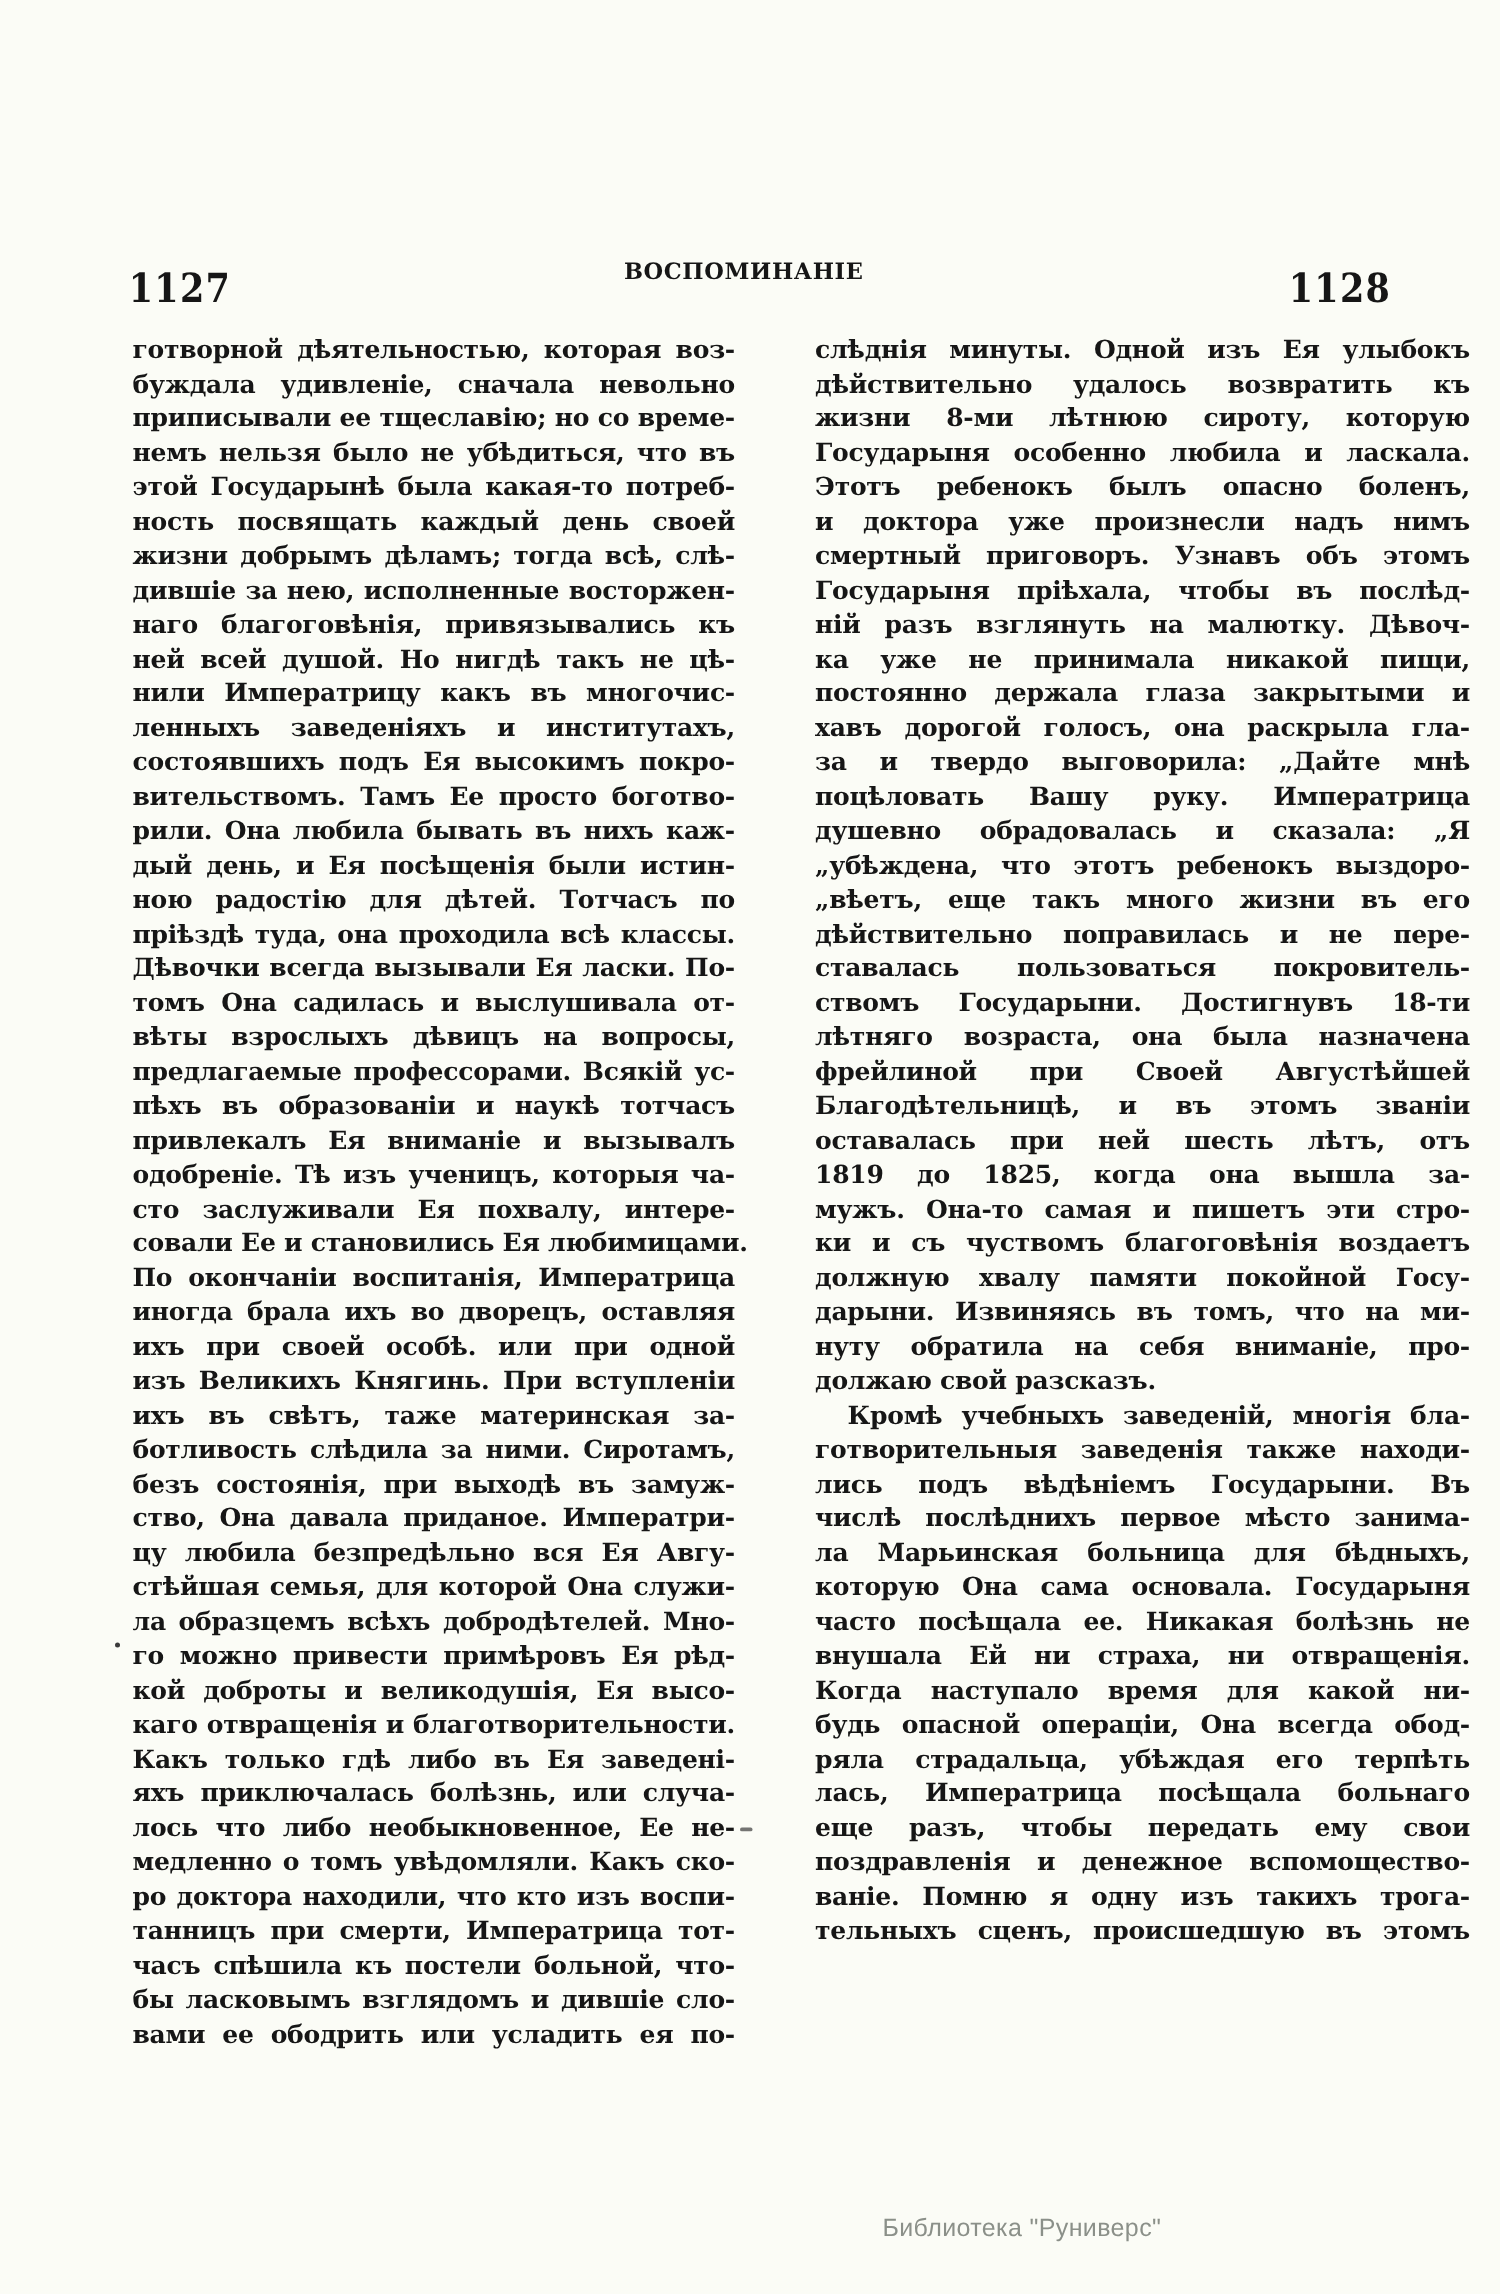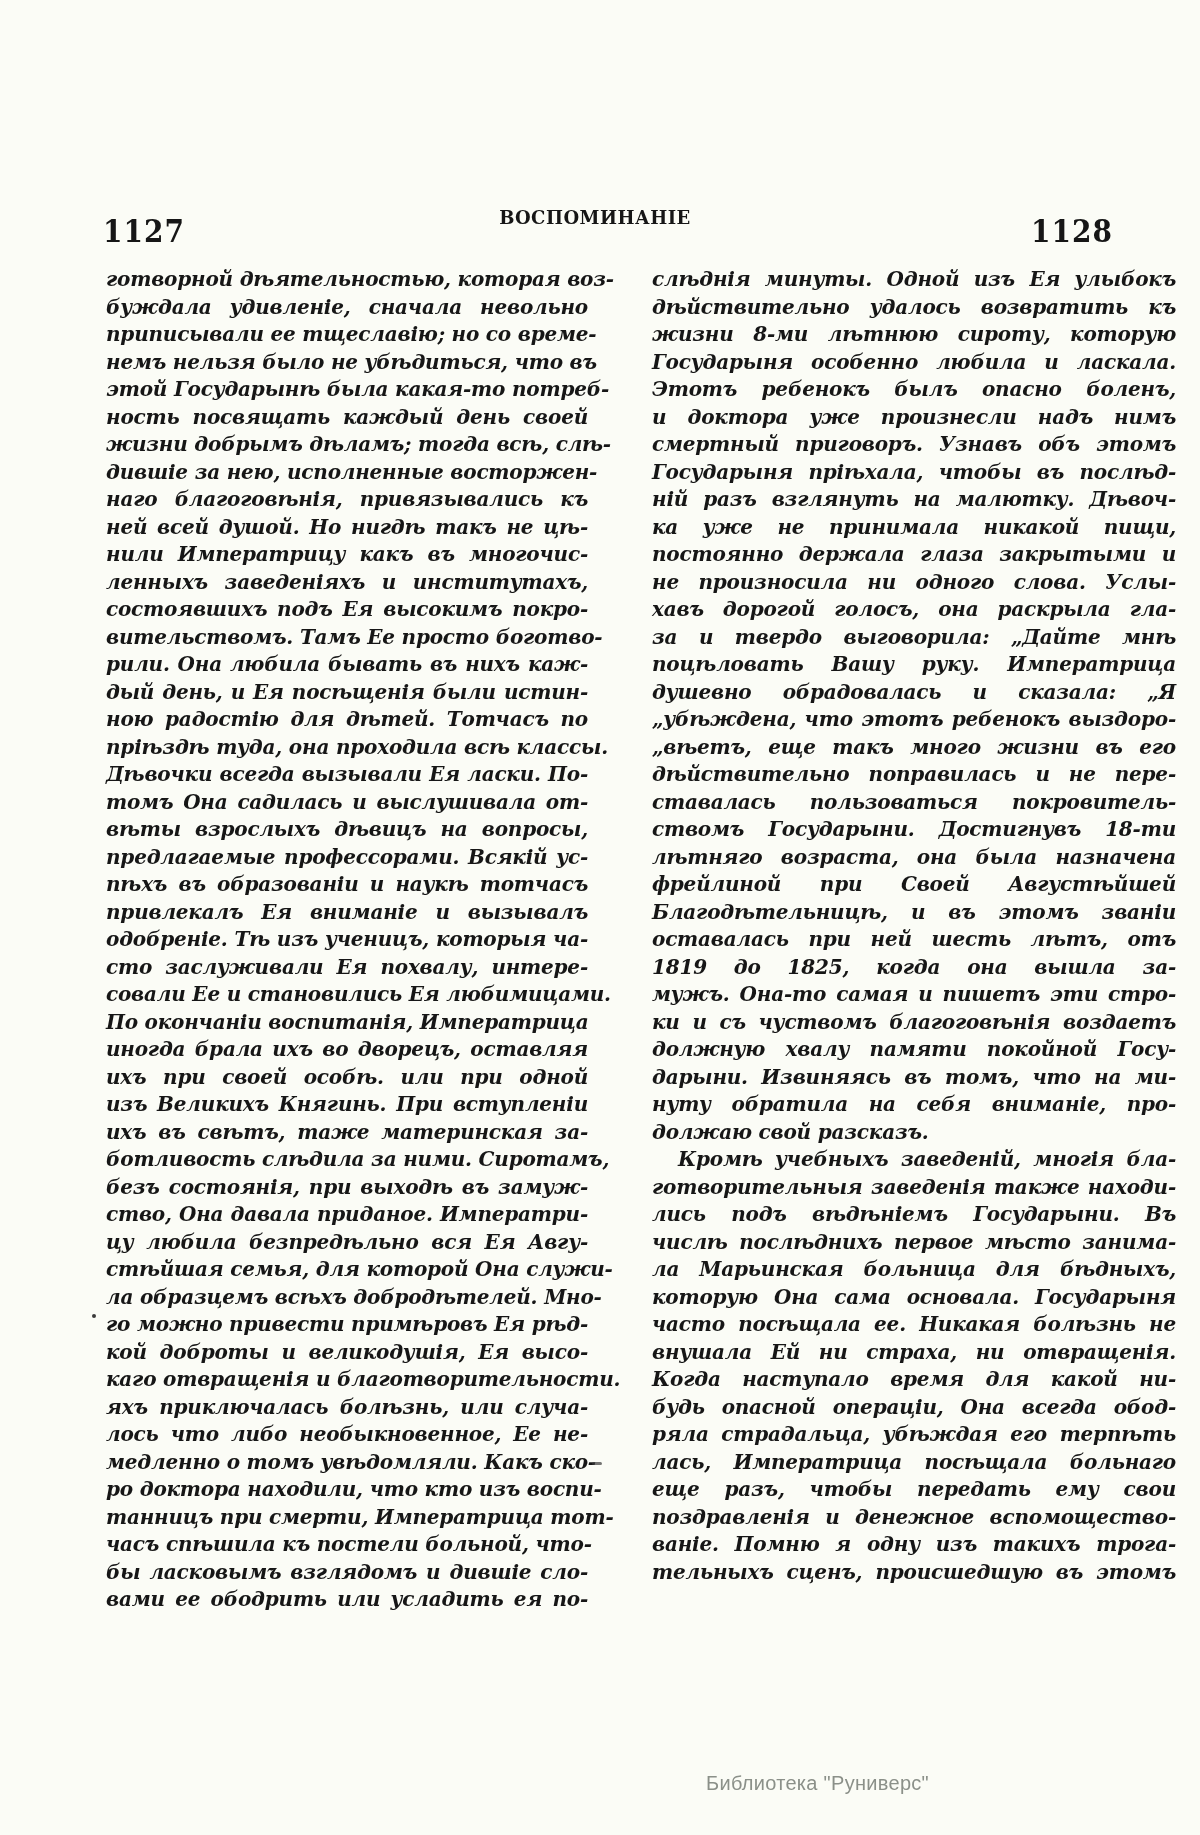--- a/index.html
+++ b/index.html
@@ -34,21 +34,20 @@
   }
 
   
   .column {
     position: absolute;
     top: 266px;
     font-size: 20px;
     font-weight: 700;
     line-height: 27.5px;
     letter-spacing: -0.2px;
-    font-style: italic;
   }
   .col-left  { left: 106px; width: 482px; }
   .col-right { left: 620px; width: 524px; margin-left: 32px; }
   .line {
     text-align: justify;
     text-align-last: justify;
     -moz-text-align-last: justify;
     white-space: nowrap;
   }
   .line.para-end {
@@ -122,20 +121,21 @@
       <div class="line">ихъ въ свѣтъ, таже материнская за-</div>
       <div class="line">ботливость слѣдила за ними. Сиротамъ,</div>
       <div class="line">безъ состоянія, при выходѣ въ замуж-</div>
       <div class="line">ство, Она давала приданое. Императри-</div>
       <div class="line">цу любила безпредѣльно вся Ея Авгу-</div>
       <div class="line">стѣйшая семья, для которой Она служи-</div>
       <div class="line">ла образцемъ всѣхъ добродѣтелей. Мно-</div>
       <div class="line">го можно привести примѣровъ Ея рѣд-</div>
       <div class="line">кой доброты и великодушія, Ея высо-</div>
       <div class="line">каго отвращенія и благотворительности.</div>
+      <div class="line">Какъ только гдѣ либо въ Ея заведені-</div>
       <div class="line">яхъ приключалась болѣзнь, или случа-</div>
       <div class="line">лось что либо необыкновенное, Ее не-</div>
       <div class="line">медленно о томъ увѣдомляли. Какъ ско-</div>
       <div class="line">ро доктора находили, что кто изъ воспи-</div>
       <div class="line">танницъ при смерти, Императрица тот-</div>
       <div class="line">часъ спѣшила къ постели больной, что-</div>
       <div class="line">бы ласковымъ взглядомъ и дившіе сло-</div>
       <div class="line">вами ее ободрить или усладить ея по-</div>
     </div>
 
@@ -144,21 +144,20 @@
       <div class="line">дѣйствительно удалось возвратить къ</div>
       <div class="line">жизни 8-ми лѣтнюю сироту, которую</div>
       <div class="line">Государыня особенно любила и ласкала.</div>
       <div class="line">Этотъ ребенокъ былъ опасно боленъ,</div>
       <div class="line">и доктора уже произнесли надъ нимъ</div>
       <div class="line">смертный приговоръ. Узнавъ объ этомъ</div>
       <div class="line">Государыня пріѣхала, чтобы въ послѣд-</div>
       <div class="line">ній разъ взглянуть на малютку. Дѣвоч-</div>
       <div class="line">ка уже не принимала никакой пищи,</div>
       <div class="line">постоянно держала глаза закрытыми и</div>
-      <div class="line">не произносила ни одного слова. Услы-</div>
       <div class="line">хавъ дорогой голосъ, она раскрыла гла-</div>
       <div class="line">за и твердо выговорила: „Дайте мнѣ</div>
       <div class="line">поцѣловать Вашу руку. Императрица</div>
       <div class="line">душевно обрадовалась и сказала: „Я</div>
       <div class="line">„убѣждена, что этотъ ребенокъ выздоро-</div>
       <div class="line">„вѣетъ, еще такъ много жизни въ его</div>
       <div class="line">дѣйствительно поправилась и не пере-</div>
       <div class="line">ставалась пользоваться покровитель-</div>
       <div class="line">ствомъ Государыни. Достигнувъ 18-ти</div>
       <div class="line">лѣтняго возраста, она была назначена</div>

